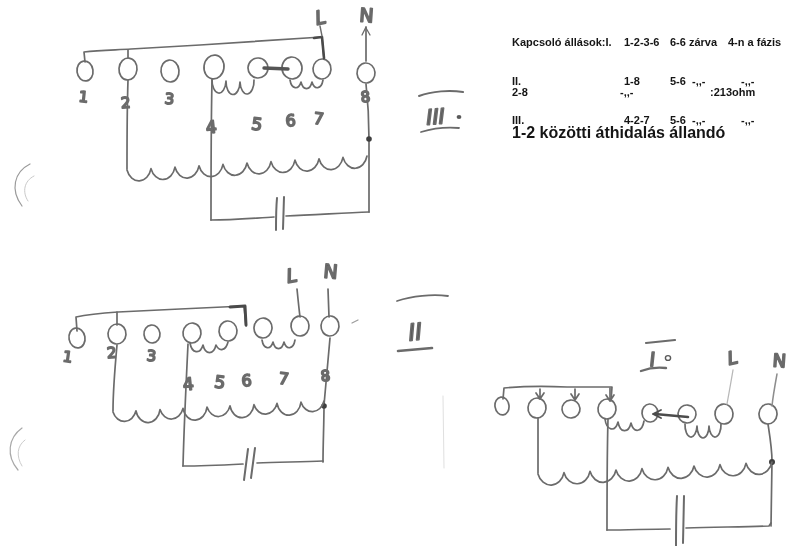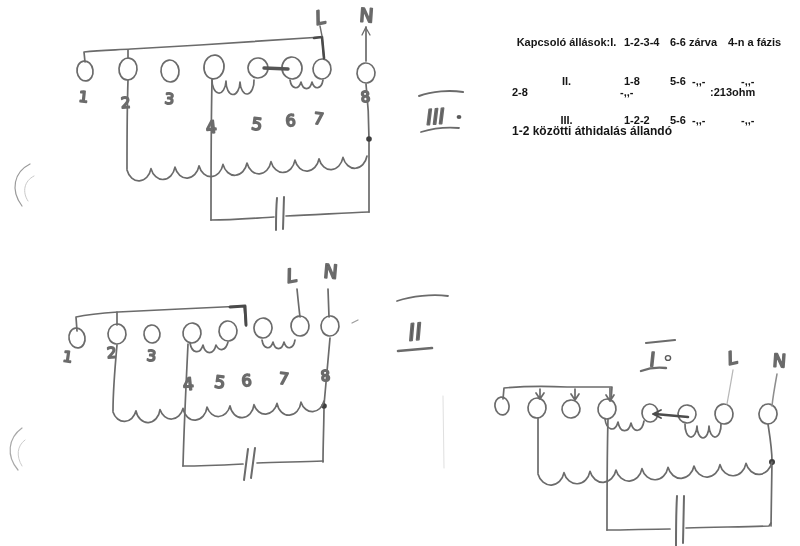--- a/index.html
+++ b/index.html
@@ -4,30 +4,30 @@
 <style>
   html,body{margin:0;padding:0;}
   body{width:800px;height:546px;position:relative;background:#ffffff;overflow:hidden;
        font-family:"Liberation Sans",sans-serif;}
   .stage{position:absolute;left:0;top:0;width:800px;height:546px;}
   svg.sketch{position:absolute;left:0;top:0;}
   
   .typed{position:absolute;left:512px;top:10px;width:288px;color:#151515;
          font-weight:bold;font-size:11px;line-height:13px;white-space:pre;}
   .sw-row{display:grid;grid-template-columns:112px 46px 58px auto;}
-  .sw-c1{display:flex;justify-content:center;padding-right:3px;}
+  .sw-c1{display:flex;justify-content:flex-start;padding-right:3px;}
   .sw-pos{text-align:right;}
   .ditto-phase{padding-left:13px;}
   .res-block{position:absolute;left:512px;top:79px;width:288px;color:#151515;
              font-weight:bold;font-size:11px;line-height:12px;}
   .res-line2{position:relative;height:12px;margin-top:7px;}
   .res-l2-ditto{position:absolute;left:108px;}
   .res-l2-val{position:absolute;left:198px;}
   .bridge-note{position:absolute;left:512px;top:124px;color:#151515;
-               font-weight:bold;font-size:12px;}
+               font-weight:bold;font-size:16px;}
   
   .hand{font-family:"DejaVu Sans",sans-serif;fill:#565656;}
   .hand-num{font-family:"DejaVu Sans",sans-serif;fill:#4e4e4e;}
   .roman{font-family:"DejaVu Sans",sans-serif;font-style:italic;fill:#4a4a4a;}
 </style>
 </head>
 <body>
 
 <div class="stage">
 
@@ -187,39 +187,39 @@
     </g>
   </g>
 </svg>
 
 <div class="typed">
   <div class="sw-row">
     <span class="sw-c1">
       <span>Kapcsoló állások:</span>
       <span class="sw-pos">I.</span>
     </span>
-    <span>1-2-3-4</span>
+    <span>1-2-3-6</span>
     <span>6-6 zárva</span>
     <span>4-n a fázis</span>
   </div>
   <div class="sw-row">
     <span class="sw-c1">
       <span></span>
       <span class="sw-pos">II.</span>
     </span>
     <span>1-8</span>
     <span>5-6  -,,-</span>
     <span class="ditto-phase">-,,-</span>
   </div>
   <div class="sw-row">
     <span class="sw-c1">
       <span></span>
       <span class="sw-pos">III.</span>
     </span>
-    <span>1-2-2</span>
+    <span>4-2-7</span>
     <span>5-6  -,,-</span>
     <span class="ditto-phase">-,,-</span>
   </div>
 </div>
 
 <div class="res-block">
   <div class="res-line2">
     <span>2-8</span>
     <span class="res-l2-ditto">-,,-</span>
     <span class="res-l2-val">:213ohm</span>

